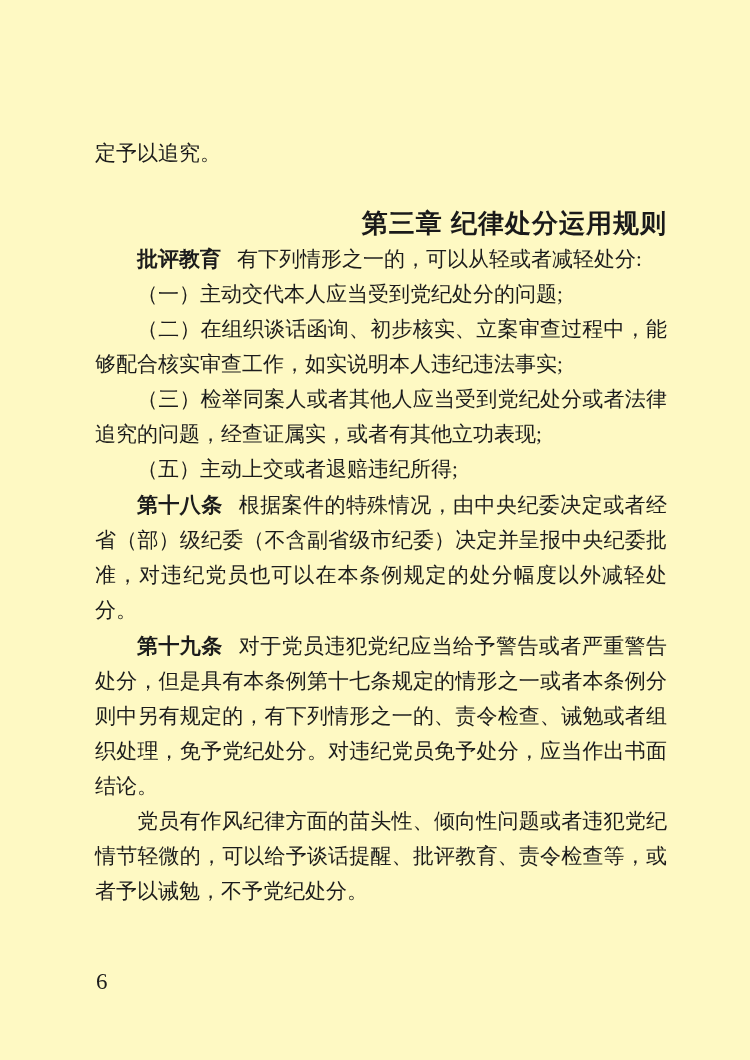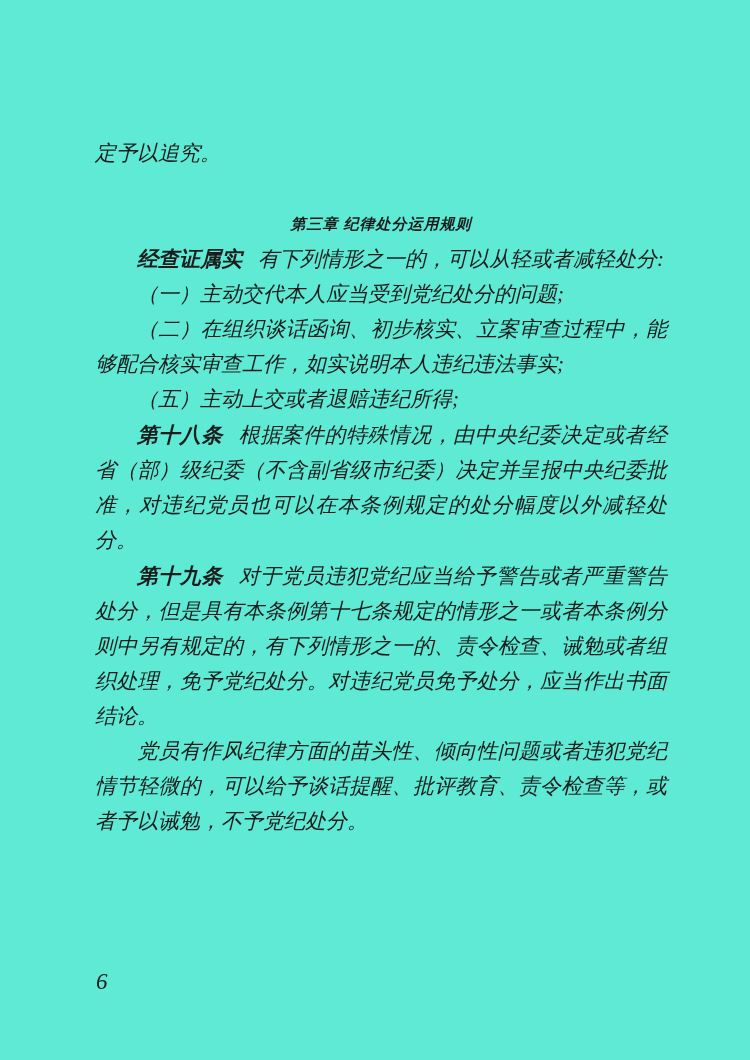--- a/index.html
+++ b/index.html
@@ -1,47 +1,46 @@
 <!DOCTYPE html>
 <html><head>
 <meta charset="utf-8">
 <style>
   html, body { margin: 0; padding: 0; background: #e8e8e8; }
   .page {
     position: relative;
     width: 750px;
     height: 1060px;
-    background: #5eead4;
+    background: #fef9c3;
     overflow: hidden;
     font-family: "Liberation Serif", serif;
-    font-style: italic;
   }
   .content {
     position: absolute;
     left: 95px;
     top: 136px;
     width: 572px;
     font-size: 21px;
     line-height: 35px;
     color: #1c1c1c;
     text-align: justify;
     text-justify: inter-ideograph;
   }
   .para {
     margin: 0;
     text-indent: 42px;
   }
   .no-indent { text-indent: 0; }
   .chapter {
     margin: 35px 0 0 0;
     text-indent: 0;
-    text-align: center;
+    text-align: right;
     font-family: "Liberation Sans", sans-serif;
     font-weight: 700;
-    font-size: 15px;
+    font-size: 26px;
     line-height: 35px;
     color: #1a1a1a;
     letter-spacing: 1px;
   }
   .lbl {
     font-family: "Liberation Sans", sans-serif;
     font-weight: 700;
     margin-right: 16px;
   }
   .pagenum {
@@ -56,26 +55,27 @@
 </head>
 <body>
 
 <div class="page">
   <div class="content">
 
     <p class="para no-indent">定予以追究。</p>
 
     <h2 class="chapter">第三章 纪律处分运用规则</h2>
 
-    <p class="para"><b class="lbl">经查证属实</b><span>有下列情形之一的，可以从轻或者减轻处分:</span></p>
+    <p class="para"><b class="lbl">批评教育</b><span>有下列情形之一的，可以从轻或者减轻处分:</span></p>
 
     <p class="para">（一）主动交代本人应当受到党纪处分的问题;</p>
 
     <p class="para">（二）在组织谈话函询、初步核实、立案审查过程中，能够配合核实审查工作，如实说明本人违纪违法事实;</p>
 
+    <p class="para">（三）检举同案人或者其他人应当受到党纪处分或者法律追究的问题，经查证属实，或者有其他立功表现;</p>
 
 
     <p class="para">（五）主动上交或者退赔违纪所得;</p>
 
 
     <p class="para"><b class="lbl">第十八条</b><span>根据案件的特殊情况，由中央纪委决定或者经省（部）级纪委（不含副省级市纪委）决定并呈报中央纪委批准，对违纪党员也可以在本条例规定的处分幅度以外减轻处分。</span></p>
 
     <p class="para"><b class="lbl">第十九条</b><span>对于党员违犯党纪应当给予警告或者严重警告处分，但是具有本条例第十七条规定的情形之一或者本条例分则中另有规定的，有下列情形之一的、责令检查、诫勉或者组织处理，免予党纪处分。对违纪党员免予处分，应当作出书面结论。</span></p>
 
     <p class="para">党员有作风纪律方面的苗头性、倾向性问题或者违犯党纪情节轻微的，可以给予谈话提醒、批评教育、责令检查等，或者予以诫勉，不予党纪处分。</p>

